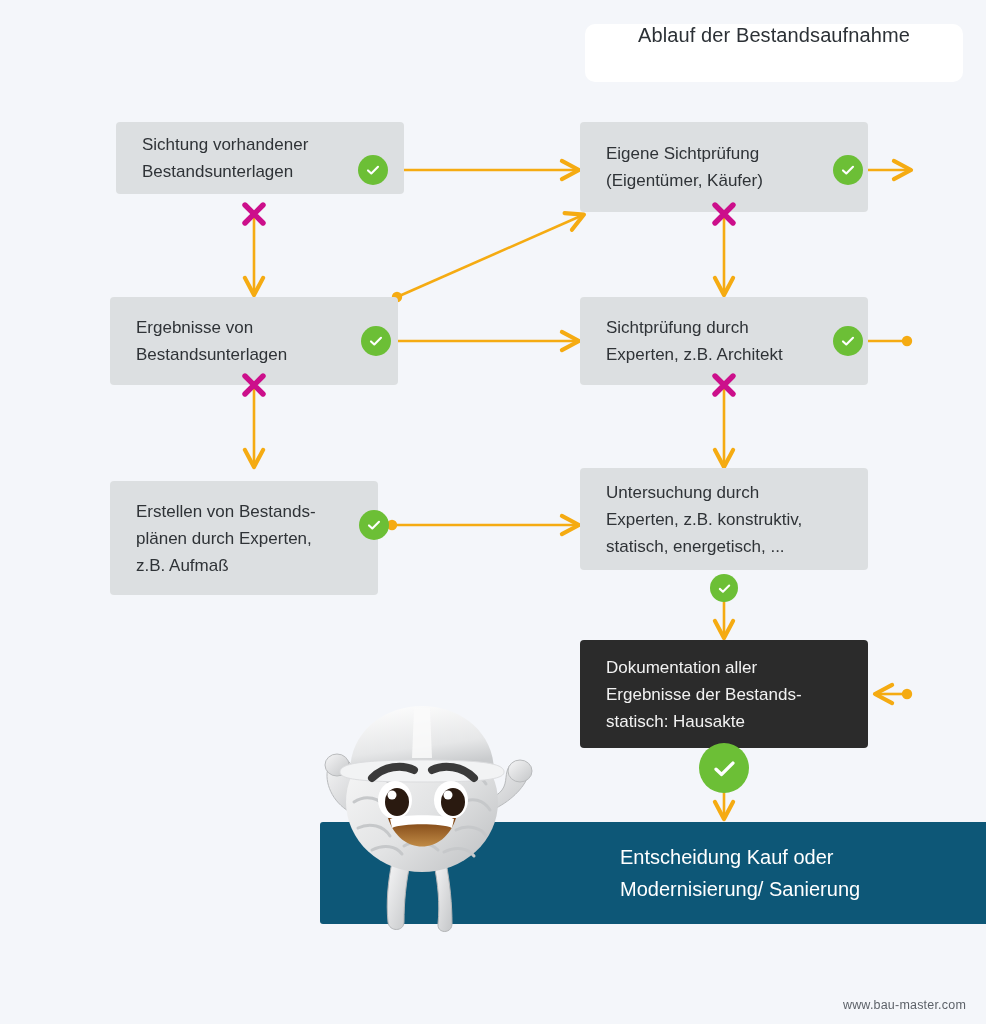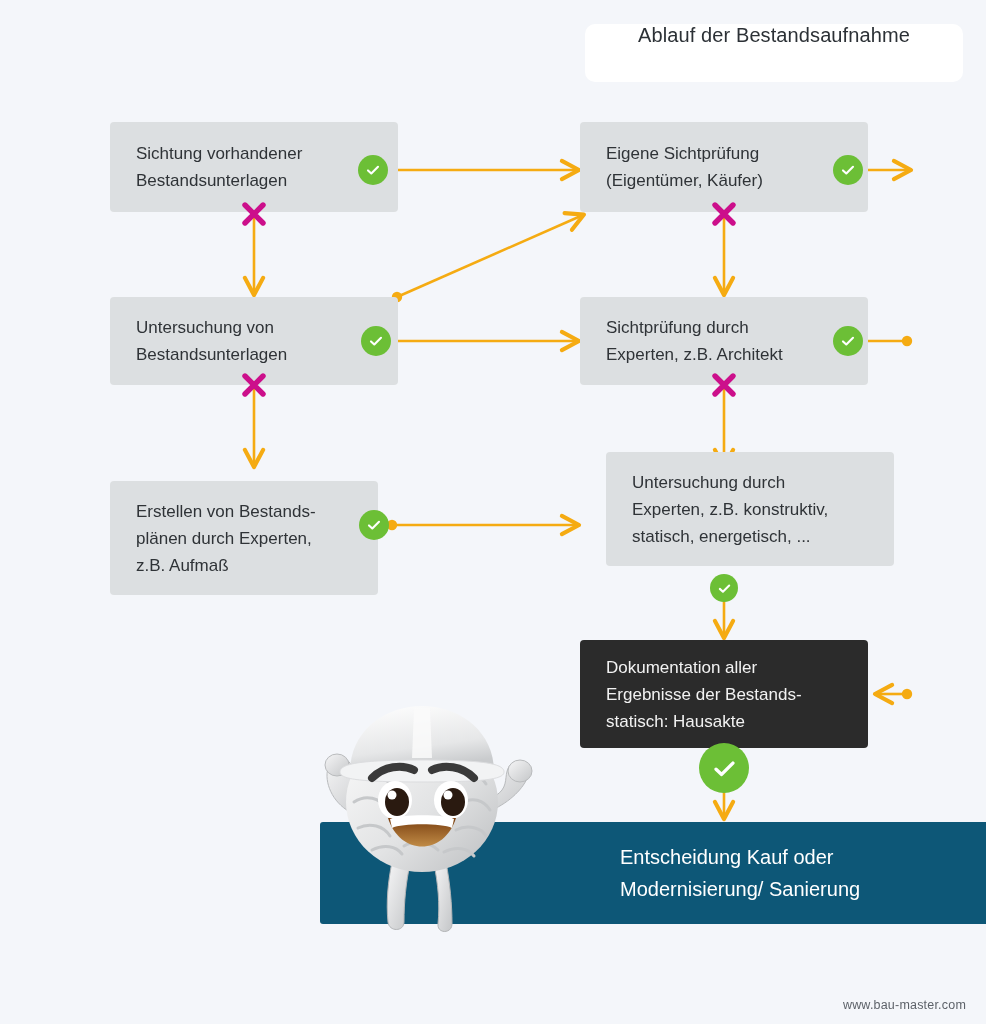--- a/index.html
+++ b/index.html
@@ -110,47 +110,47 @@
 
       <line x1="724" y1="600" x2="724" y2="637" marker-end="url(#ah)"></line>
 
       <line x1="903" y1="694" x2="876" y2="694" marker-end="url(#ah)"></line>
       <circle cx="907" cy="694" r="5.2" fill="#f5ab12" stroke="none"></circle>
 
       <line x1="724" y1="790" x2="724" y2="818" marker-end="url(#ah)"></line>
     </g>
   </svg>
 
-  <div class="node" style="left:110px;top:122px;width:288px;height:90px;">
+  <div class="node" style="left:116px;top:122px;width:288px;height:72px;">
     <span class="txt">Sichtung vorhandener
 Bestandsunterlagen</span>
   </div>
 
   <div class="node" style="left:580px;top:122px;width:288px;height:90px;">
     <span class="txt">Eigene Sichtprüfung
 (Eigentümer, Käufer)</span>
   </div>
 
   <div class="node" style="left:110px;top:297px;width:288px;height:88px;">
-    <span class="txt">Untersuchung von
+    <span class="txt">Ergebnisse von
 Bestandsunterlagen</span>
   </div>
 
   <div class="node" style="left:580px;top:297px;width:288px;height:88px;">
     <span class="txt">Sichtprüfung durch
 Experten, z.B. Architekt</span>
   </div>
 
   <div class="node" style="left:110px;top:481px;width:268px;height:114px;">
     <span class="txt">Erstellen von Bestands-
 plänen durch Experten,
 z.B. Aufmaß</span>
   </div>
 
-  <div class="node" style="left:580px;top:452px;width:288px;height:114px;margin-left:26px;">
+  <div class="node" style="left:580px;top:468px;width:288px;height:102px;">
     <span class="txt">Untersuchung durch
 Experten, z.B. konstruktiv,
 statisch, energetisch, ...</span>
   </div>
 
   <div class="node dark" style="left:580px;top:640px;width:288px;height:108px;">
     <span class="txt">Dokumentation aller
 Ergebnisse der Bestands-
 statisch: Hausakte</span>
   </div>

